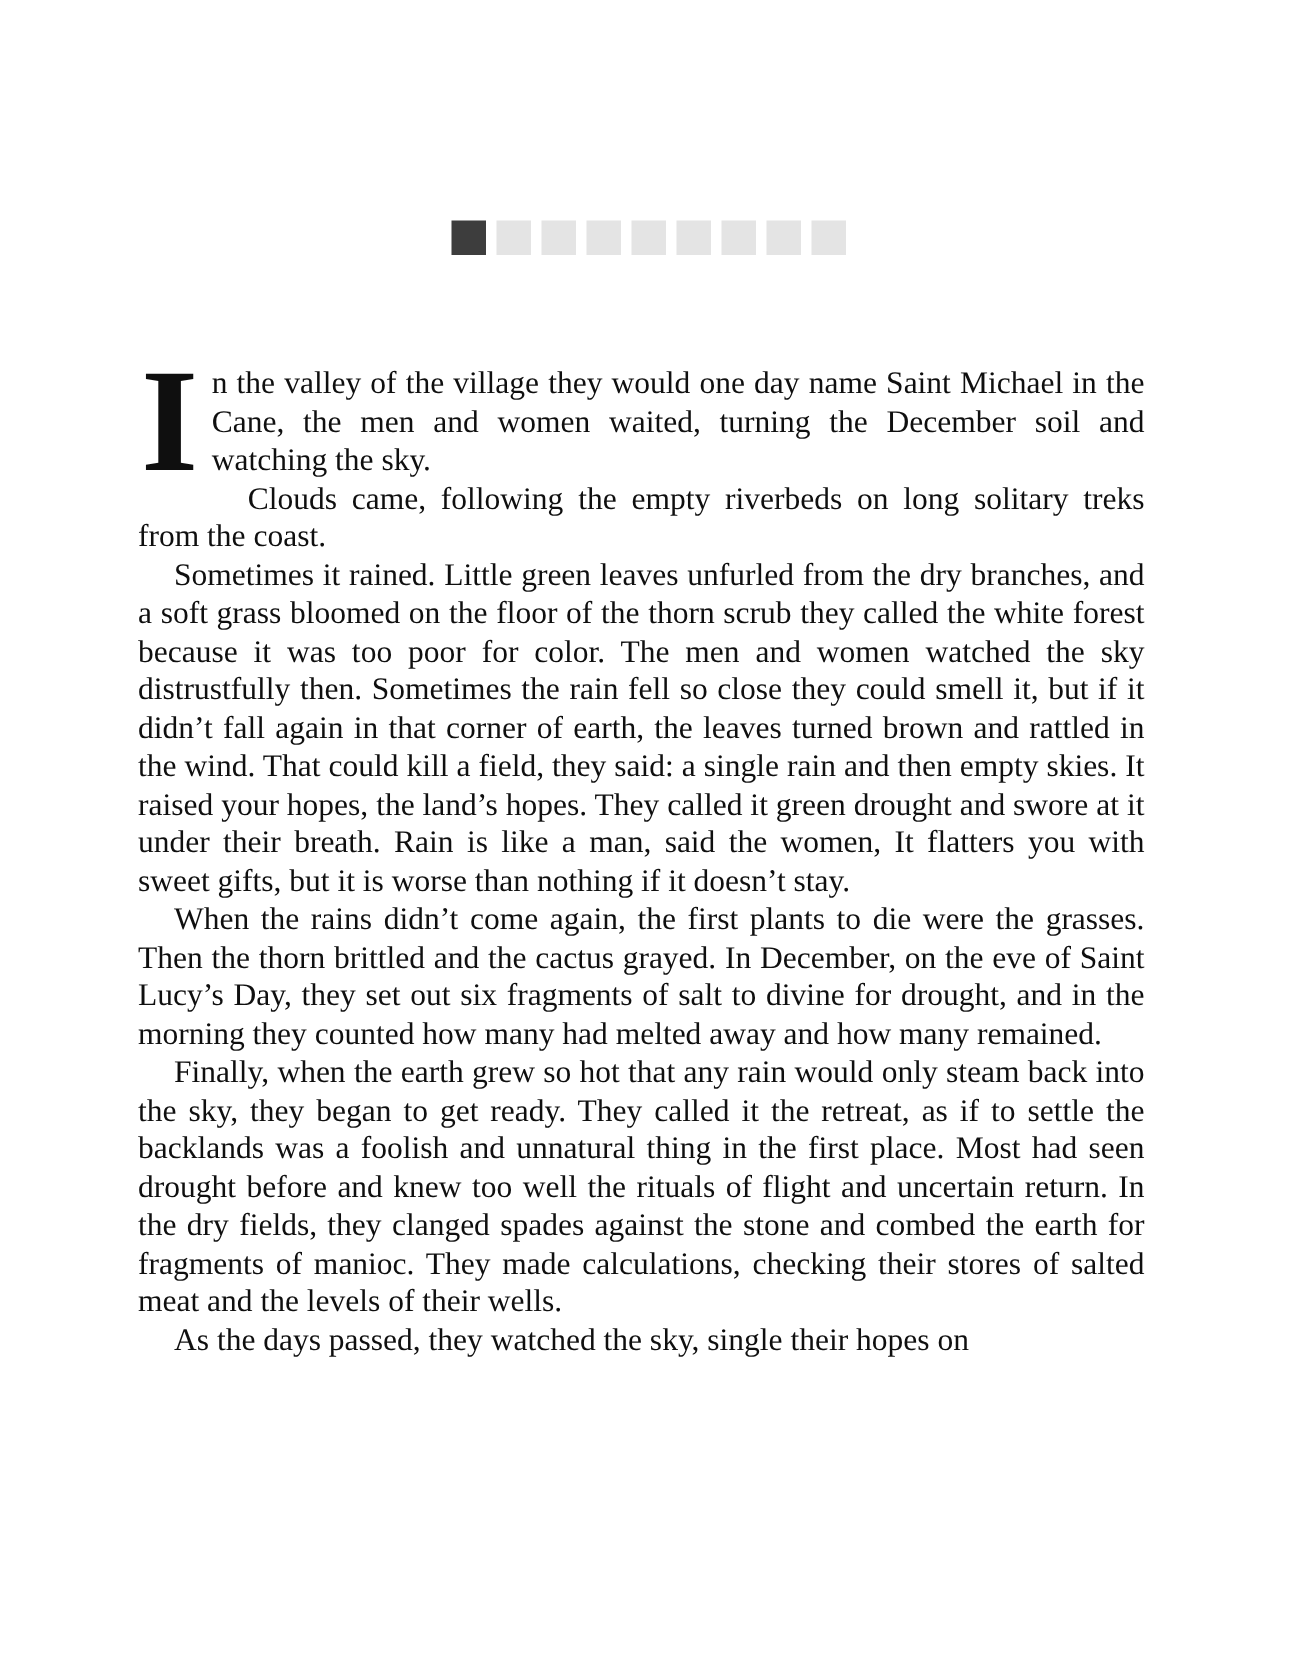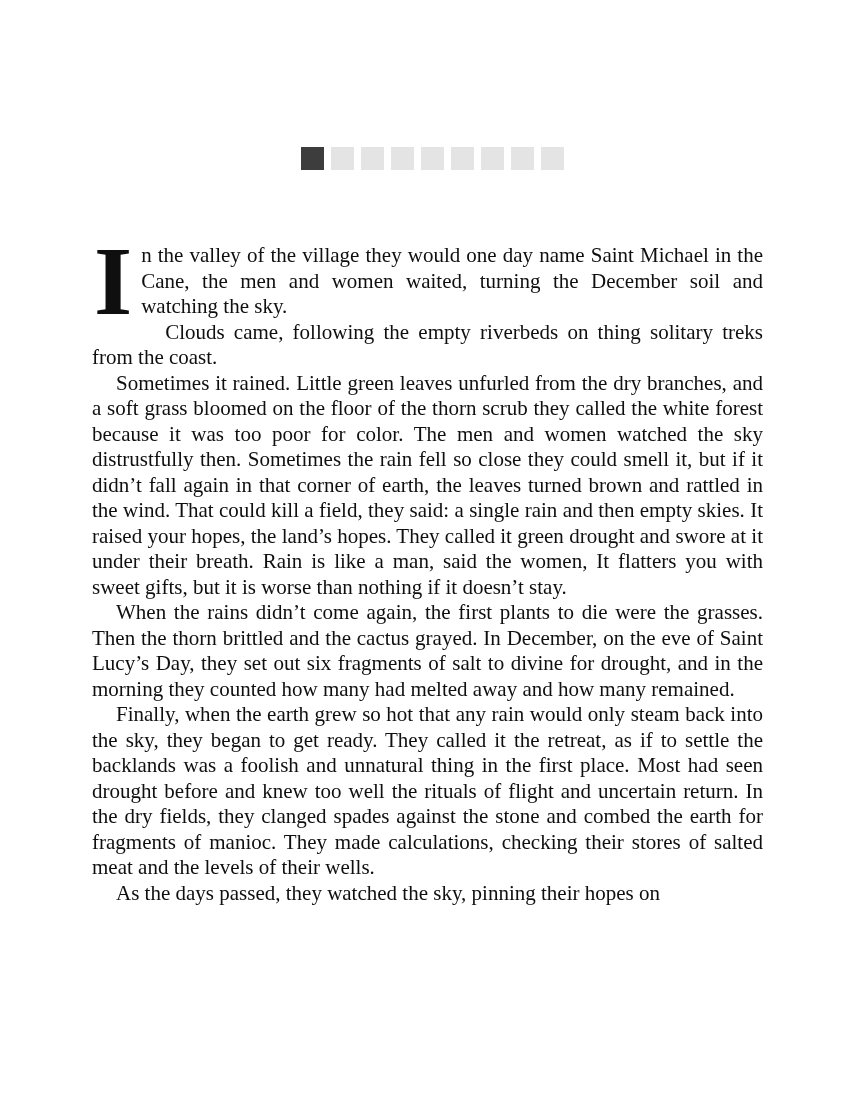--- a/index.html
+++ b/index.html
@@ -71,20 +71,20 @@
       <div class="square" style="background: rgb(228, 228, 228);"></div>
       <div class="square" style="background: rgb(228, 228, 228);"></div>
       <div class="square" style="background: rgb(228, 228, 228);"></div>
       <div class="square" style="background: rgb(228, 228, 228);"></div>
     </div>
 
   <div class="text-block">
     <p>
       <span class="dropcap">I</span><span>n the valley of the village they would one day name Saint Michael in the Cane, the men and women waited, turning the December soil and watching the sky.</span>
     </p>
-    <p class="indented">Clouds came, following the empty riverbeds on thing solitary treks from the coast.</p>
+    <p class="indented">Clouds came, following the empty riverbeds on long solitary treks from the coast.</p>
     <p class="indented">Sometimes it rained. Little green leaves unfurled from the dry branches, and a soft grass bloomed on the floor of the thorn scrub they called the white forest because it was too poor for color. The men and women watched the sky distrustfully then. Sometimes the rain fell so close they could smell it, but if it didn’t fall again in that corner of earth, the leaves turned brown and rattled in the wind. That could kill a field, they said: a single rain and then empty skies. It raised your hopes, the land’s hopes. They called it green drought and swore at it under their breath. Rain is like a man, said the women, It flatters you with sweet gifts, but it is worse than nothing if it doesn’t stay.</p>
     <p class="indented">When the rains didn’t come again, the first plants to die were the grasses. Then the thorn brittled and the cactus grayed. In December, on the eve of Saint Lucy’s Day, they set out six fragments of salt to divine for drought, and in the morning they counted how many had melted away and how many remained.</p>
     <p class="indented">Finally, when the earth grew so hot that any rain would only steam back into the sky, they began to get ready. They called it the retreat, as if to settle the backlands was a foolish and unnatural thing in the first place. Most had seen drought before and knew too well the rituals of flight and uncertain return. In the dry fields, they clanged spades against the stone and combed the earth for fragments of manioc. They made calculations, checking their stores of salted meat and the levels of their wells.</p>
-    <p class="indented">As the days passed, they watched the sky, pinning their hopes on</p>
+    <p class="indented">As the days passed, they watched the sky, single their hopes on</p>
   </div>
 
 </div>
 
 </body></html>

